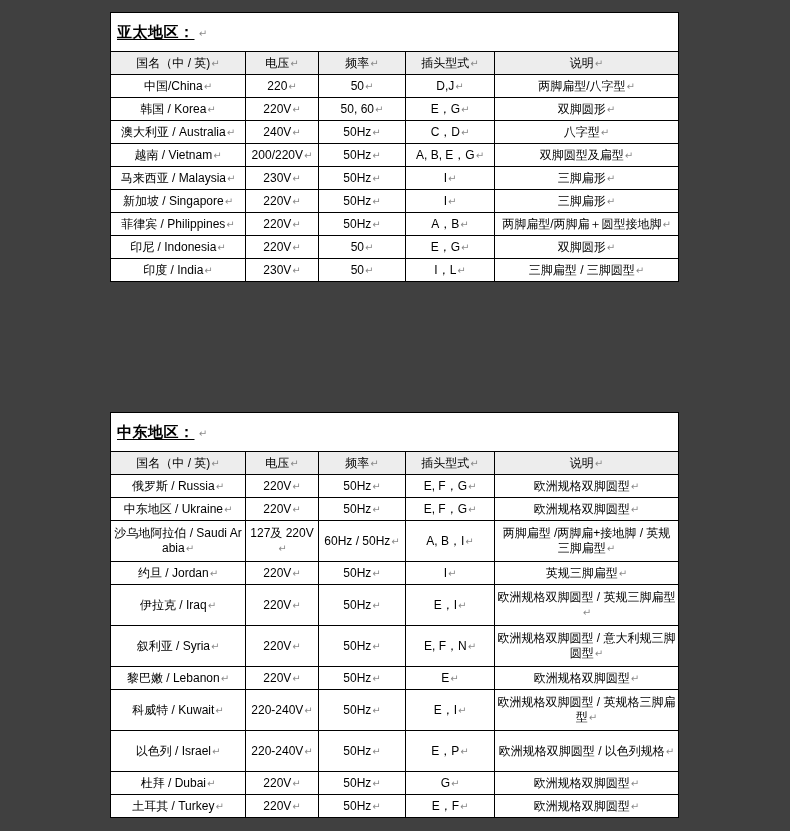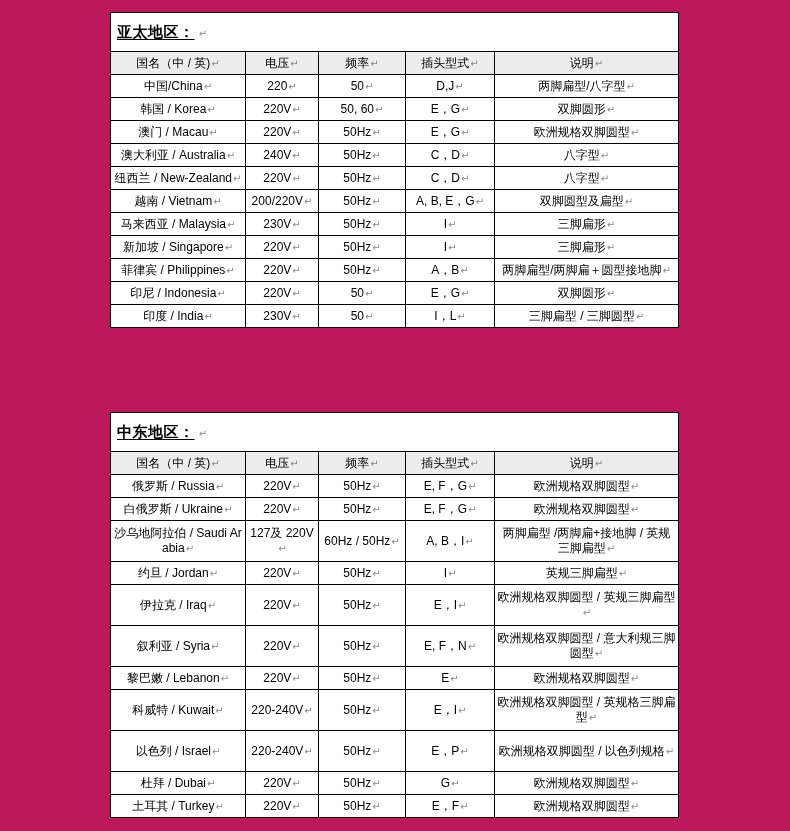--- a/index.html
+++ b/index.html
@@ -11,21 +11,21 @@
     width: 790px;
     height: 831px;
     font-family: "Liberation Sans", "DejaVu Sans", sans-serif;
     color: #000000;
     overflow: hidden;
   }
   .page {
     position: relative;
     width: 790px;
     height: 831px;
-    background: #be185d;
+    background: #404040;
   }
   .doc-table {
     position: absolute;
     left: 110px;
     width: 568px;
     border-collapse: collapse;
     table-layout: fixed;
     background: #ffffff;
   }
   #table-apac { top: 12px; }
@@ -115,36 +115,22 @@
           <td class="desc"><span class="cell-text">两脚扁型/八字型</span><span class="pilcrow">↵</span></td>
         </tr>
         <tr class="data-row">
           <td><span class="cell-text">韩国 / Korea</span><span class="pilcrow">↵</span></td>
           <td><span class="cell-text">220V</span><span class="pilcrow">↵</span></td>
           <td><span class="cell-text">50, 60</span><span class="pilcrow">↵</span></td>
           <td><span class="cell-text">E，G</span><span class="pilcrow">↵</span></td>
           <td class="desc"><span class="cell-text">双脚圆形</span><span class="pilcrow">↵</span></td>
         </tr>
         <tr class="data-row">
-          <td><span class="cell-text">澳门 / Macau</span><span class="pilcrow">↵</span></td>
-          <td><span class="cell-text">220V</span><span class="pilcrow">↵</span></td>
-          <td><span class="cell-text">50Hz</span><span class="pilcrow">↵</span></td>
-          <td><span class="cell-text">E，G</span><span class="pilcrow">↵</span></td>
-          <td class="desc"><span class="cell-text">欧洲规格双脚圆型</span><span class="pilcrow">↵</span></td>
-        </tr>
-        <tr class="data-row">
           <td><span class="cell-text">澳大利亚 / Australia</span><span class="pilcrow">↵</span></td>
           <td><span class="cell-text">240V</span><span class="pilcrow">↵</span></td>
-          <td><span class="cell-text">50Hz</span><span class="pilcrow">↵</span></td>
-          <td><span class="cell-text">C，D</span><span class="pilcrow">↵</span></td>
-          <td class="desc"><span class="cell-text">八字型</span><span class="pilcrow">↵</span></td>
-        </tr>
-        <tr class="data-row">
-          <td><span class="cell-text">纽西兰 / New-Zealand</span><span class="pilcrow">↵</span></td>
-          <td><span class="cell-text">220V</span><span class="pilcrow">↵</span></td>
           <td><span class="cell-text">50Hz</span><span class="pilcrow">↵</span></td>
           <td><span class="cell-text">C，D</span><span class="pilcrow">↵</span></td>
           <td class="desc"><span class="cell-text">八字型</span><span class="pilcrow">↵</span></td>
         </tr>
         <tr class="data-row">
           <td><span class="cell-text">越南 / Vietnam</span><span class="pilcrow">↵</span></td>
           <td><span class="cell-text">200/220V</span><span class="pilcrow">↵</span></td>
           <td><span class="cell-text">50Hz</span><span class="pilcrow">↵</span></td>
           <td><span class="cell-text">A, B, E，G</span><span class="pilcrow">↵</span></td>
           <td class="desc"><span class="cell-text">双脚圆型及扁型</span><span class="pilcrow">↵</span></td>
@@ -207,21 +193,21 @@
           <td><span class="cell-text">说明</span><span class="pilcrow">↵</span></td>
         </tr>
         <tr class="data-row">
           <td><span class="cell-text">俄罗斯 / Russia</span><span class="pilcrow">↵</span></td>
           <td><span class="cell-text">220V</span><span class="pilcrow">↵</span></td>
           <td><span class="cell-text">50Hz</span><span class="pilcrow">↵</span></td>
           <td><span class="cell-text">E, F，G</span><span class="pilcrow">↵</span></td>
           <td class="desc"><span class="cell-text">欧洲规格双脚圆型</span><span class="pilcrow">↵</span></td>
         </tr>
         <tr class="data-row">
-          <td><span class="cell-text">白俄罗斯 / Ukraine</span><span class="pilcrow">↵</span></td>
+          <td><span class="cell-text">中东地区 / Ukraine</span><span class="pilcrow">↵</span></td>
           <td><span class="cell-text">220V</span><span class="pilcrow">↵</span></td>
           <td><span class="cell-text">50Hz</span><span class="pilcrow">↵</span></td>
           <td><span class="cell-text">E, F，G</span><span class="pilcrow">↵</span></td>
           <td class="desc"><span class="cell-text">欧洲规格双脚圆型</span><span class="pilcrow">↵</span></td>
         </tr>
         <tr class="data-row tall">
           <td><span class="cell-text">沙乌地阿拉伯 / Saudi Arabia</span><span class="pilcrow">↵</span></td>
           <td><span class="cell-text">127及 220V</span><span class="pilcrow">↵</span></td>
           <td><span class="cell-text">60Hz / 50Hz</span><span class="pilcrow">↵</span></td>
           <td><span class="cell-text">A, B，I</span><span class="pilcrow">↵</span></td>

